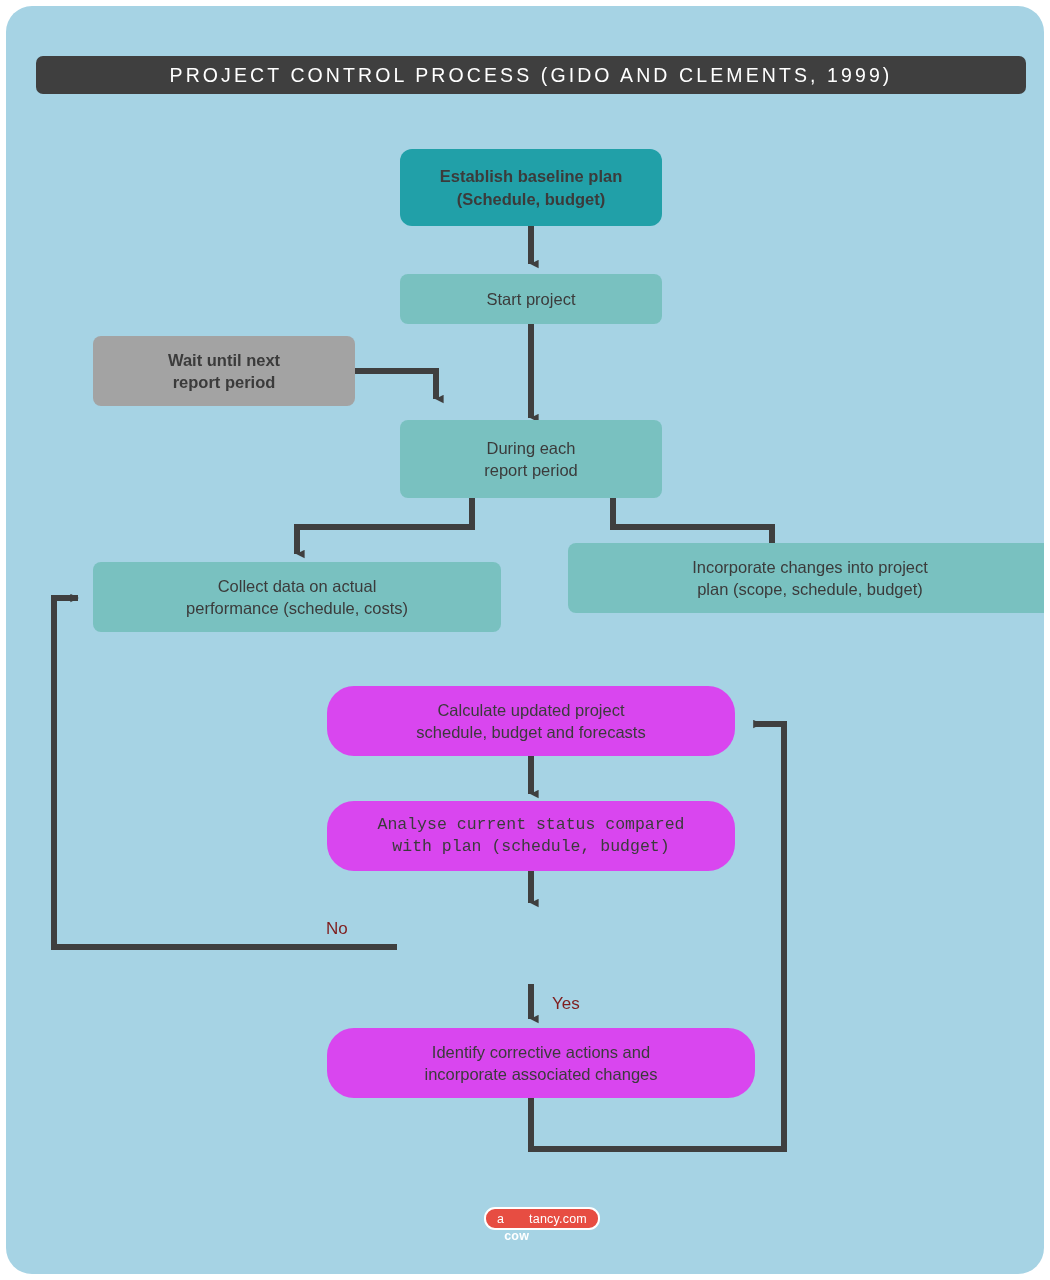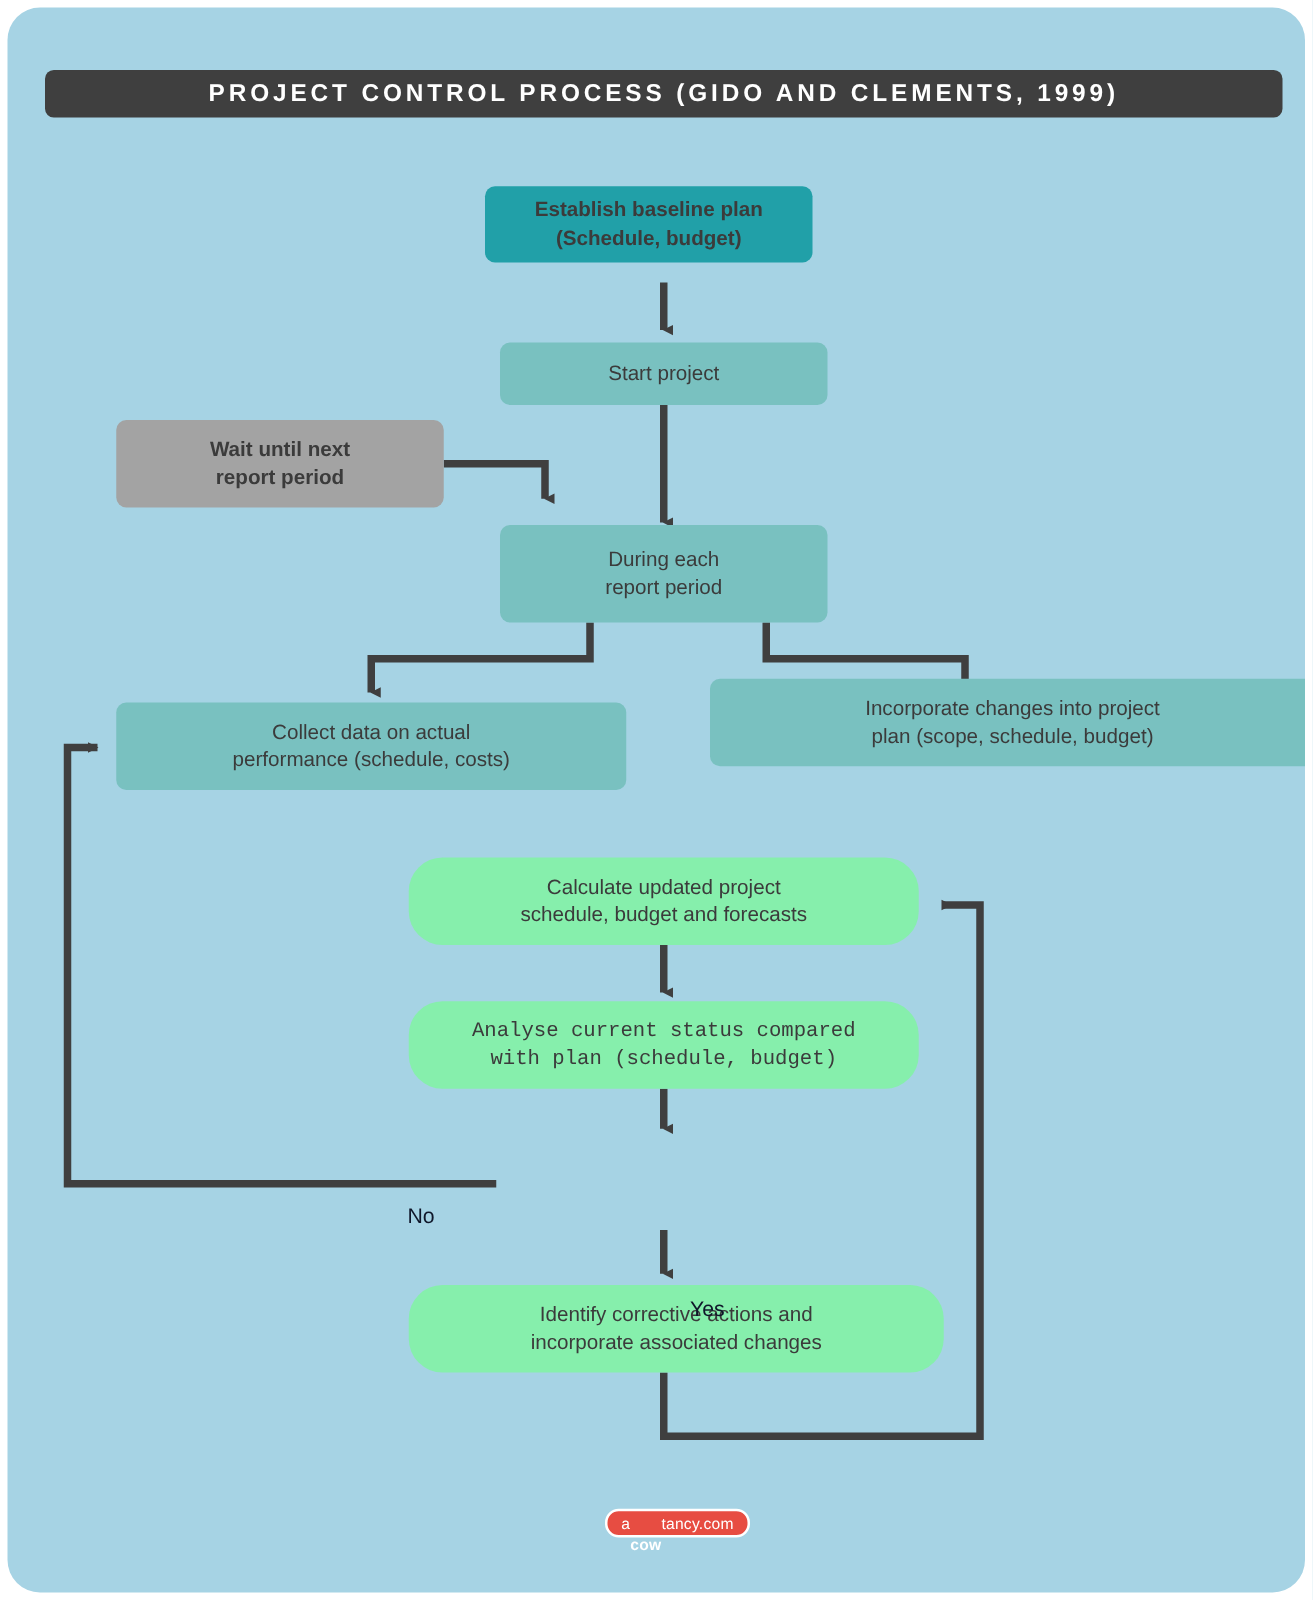--- a/index.html
+++ b/index.html
@@ -49,64 +49,63 @@
     background: #3f3f3f;
     border-radius: 7px;
     display: flex;
     align-items: center;
     justify-content: center;
   }
   #title-bar .title-text {
     color: #ffffff;
     font-size: 19.5px;
     letter-spacing: 3.1px;
-    font-weight: 700;
+    font-weight: 400;
     white-space: nowrap;
     text-align: right;
   }
   
   .node {
     position: absolute;
     box-sizing: border-box;
     display: flex;
     align-items: center;
     justify-content: center;
     text-align: center;
     border-radius: 8px;
     color: #3b3b3b;
     font-size: 16.5px;
     line-height: 1.35;
     padding: 4px 10px;
   }
   .node .node-label { display: block; white-space: pre-line; }
   .teal-dark   { background: #21a0a8; font-weight: bold; }
   .teal-mid    { background: #79c1c0; }
-  .teal-pale   { background: #86efac; border-radius: 27px; }
+  .teal-pale   { background: #d946ef; border-radius: 27px; }
   .yellow      { background: #a3a3a3; font-weight: bold; }
 
   .ellipse {
     position: absolute;
     box-sizing: border-box;
     display: flex;
     align-items: center;
     justify-content: center;
     text-align: center;
     background: #ce5c55;
     border-radius: 50%;
     color: #3b3b3b;
     font-size: 16.5px;
     line-height: 1.35;
   }
   
   .edge-label {
     position: absolute;
-    color: #0f172a;
+    color: #7f1d1d;
     font-size: 17px;
     white-space: nowrap;
-    margin-top: 44px;
   }
   
   #footer-logo {
     position: absolute;
     left: 478px;
     top: 1201px;
     width: 116px;
     height: 23px;
     background: #e74d42;
     border: 2px solid #ffffff;
@@ -161,21 +160,21 @@
         <path d="M525,978 L525,1013" marker-end="url(#arrow-down)"></path>
 
         <path d="M525,1092 L525,1143 L778,1143 L778,718 L748,718" marker-end="url(#arrow-left)"></path>
       </g>
     </svg>
 
     <div id="title-bar">
       <span class="title-text">PROJECT CONTROL PROCESS (GIDO AND CLEMENTS, 1999)</span>
     </div>
 
-    <div class="node teal-dark" style="left:382px; top:143px; width:262px; height:61px;">
+    <div class="node teal-dark" style="left:394px; top:143px; width:262px; height:77px;border-radius:12px;">
       <span class="node-label">Establish baseline plan
 (Schedule, budget)</span>
     </div>
 
     <div class="node teal-mid" style="left:394px; top:268px; width:262px; height:50px;">
       <span class="node-label">Start project</span>
     </div>
 
     <div class="node yellow" style="left:87px; top:330px; width:262px; height:70px;">
       <span class="node-label">Wait until next

